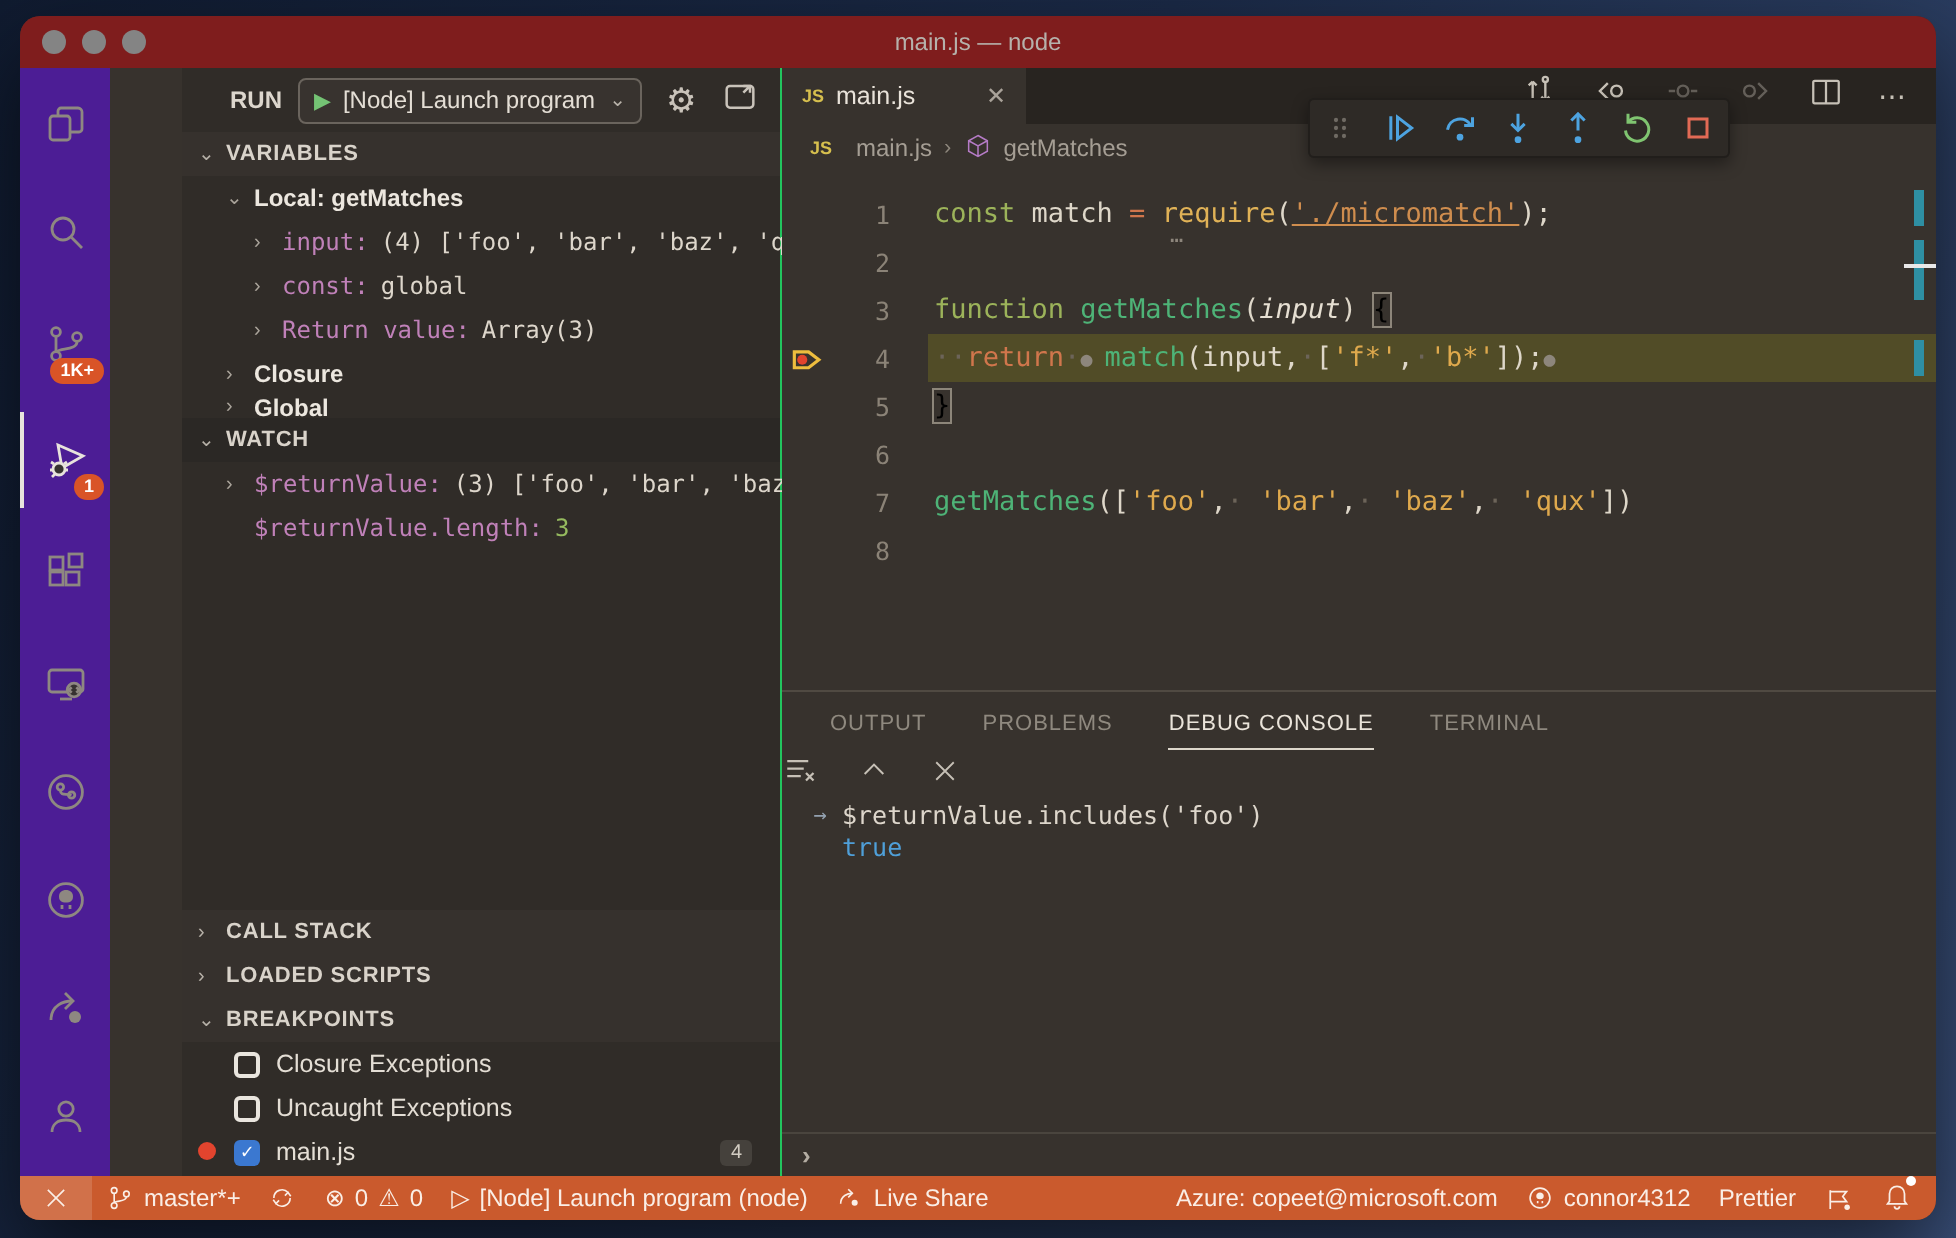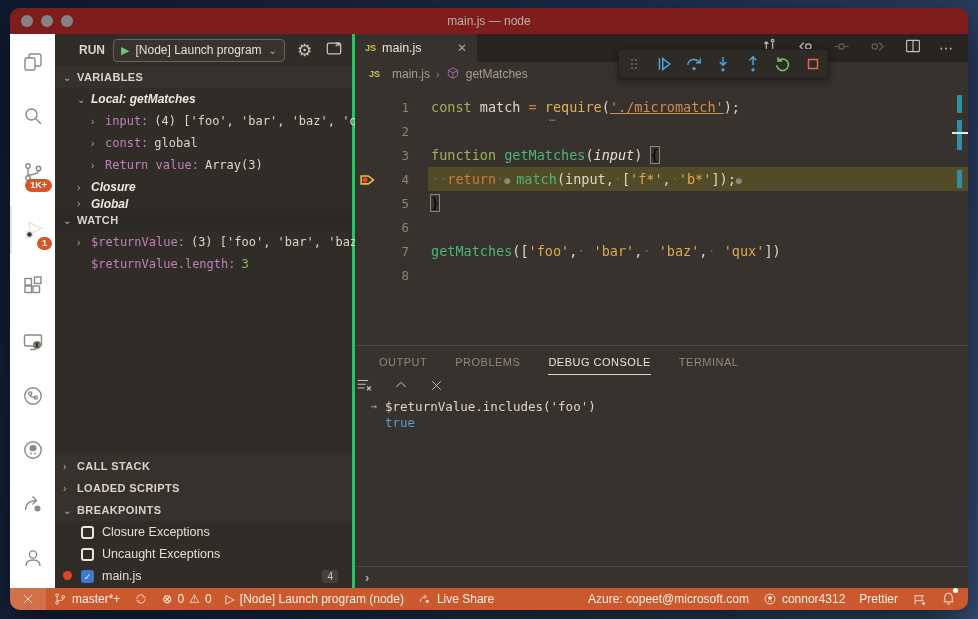--- a/index.html
+++ b/index.html
@@ -15,22 +15,22 @@
 
   
   .titlebar { position: absolute; left:0; top:0; right:0; height: 26px; background: #7f1d1d;
     display:flex; align-items:center; }
   .lights { display:flex; gap: 8px; margin-left: 11px; }
   .light { width: 12px; height: 12px; border-radius: 50%; background:#848484; }
   .win-title { position:absolute; left:0; right:0; text-align:center; font-size: 12px; color:#b6b1ab; }
 
   
   .main { position:absolute; left:0; top:26px; right:0; bottom:22px; display:flex; }
-  .activitybar { width: 45px; background:#ffffff; position:relative; flex:none; }
-  .sidebar { width: 300px; background:#302c28; position:relative; flex:none; border-right:3px solid #22c55e; }
+  .activitybar { width: 45px; background:#4c1d95; position:relative; flex:none; }
+  .sidebar { width: 300px; background:#302c28; position:relative; flex:none; border-right:1px solid #22c55e;margin-left:36px; }
   .editorgroup { flex:1; position:relative; background:#37322d; }
 
   
   .act-item { position:absolute; left:0; width:45px; height:48px; display:flex; align-items:center; justify-content:center; }
   .act-item svg { stroke:#8e8881; fill:none; stroke-width:1.4; }
   .act-item.active { border-left:2px solid #e8e3dc; }
   .act-item.active svg { stroke:#e8e3dc; }
   .act-badge { position:absolute; right:3px; bottom:4px; background:#d95427; color:#fff; font-size:9px;
     font-weight:bold; border-radius:9px; padding:2px 5px; line-height:1; }
   .gear-glyph { font-size:20px; color:#8e8881; }
@@ -46,21 +46,21 @@
   .run-console-icon { margin-left:12px; }
   .run-console-icon svg { stroke:#c9c3ba; fill:none; stroke-width:1.5; }
 
   
   .sect-header { position:absolute; left:0; right:0; height:22px; display:flex; align-items:center;
     background:#363129; background:#36312d; color:#d9d3ca; font-size:11px; font-weight:bold; letter-spacing:.4px; }
   .sect-header .chev { width:14px; margin-left:8px; color:#b7b1a8; font-size:10px; font-weight:normal; }
   .row { position:absolute; left:0; right:0; height:22px; display:flex; align-items:center;
     font-family:"DejaVu Sans Mono", monospace; font-size:12px; color:#ddd6cb; }
   .row .chev { color:#aaa49b; font-size:10px; width:14px; flex:none; font-family:"Liberation Sans",sans-serif; }
-  .scope-label { font-family:"Liberation Sans", sans-serif; font-weight:bold; font-size:12px; color:#ece7df;font-style:italic; }
+  .scope-label { font-family:"Liberation Sans", sans-serif; font-weight:bold; font-size:12px; color:#ece7df; }
   .var-name { color:#c081b9; margin-right:6px; }
   .var-value { color:#ddd6cb; white-space:pre; }
   .var-value.green { color:#96bb5f; }
   .clip { overflow:hidden; }
   .watch-header { background:#2b2825; }
 
   
   .bp-checkbox { width:13px; height:13px; border:2px solid #e9e5de; border-radius:3px; flex:none; margin-right:8px; }
   .bp-checkbox.checked { border:none; background:#3b78d0; color:#fff; font-size:10px; line-height:13px; text-align:center; }
   .bp-label { font-family:"Liberation Sans",sans-serif; font-size:12.5px; color:#e4ded5; }

